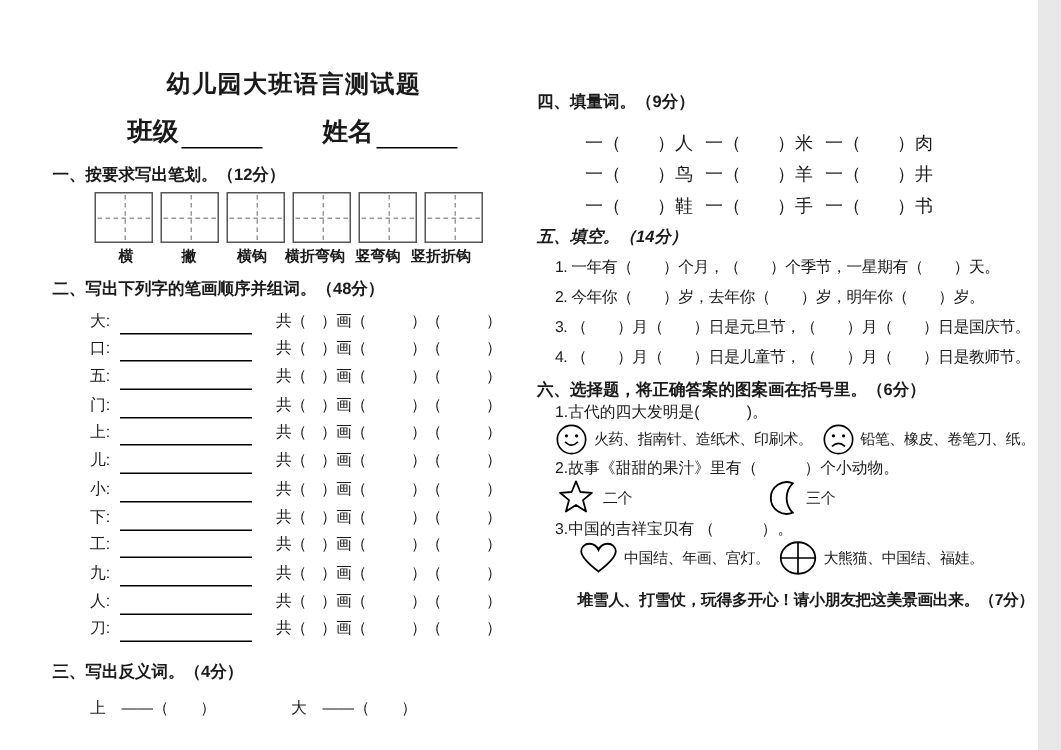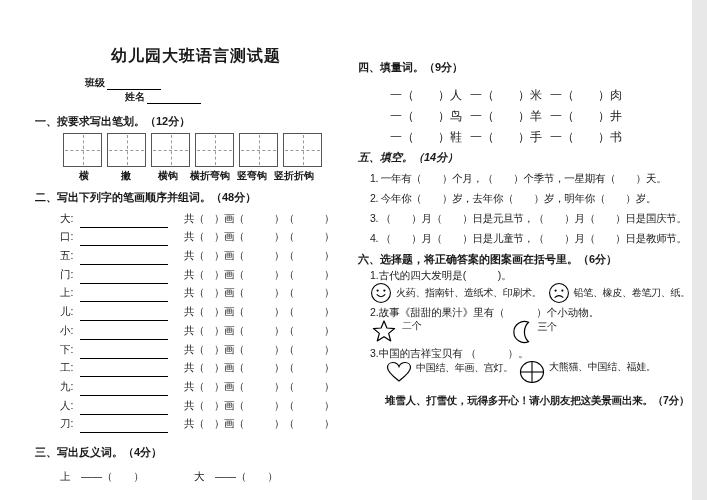--- a/index.html
+++ b/index.html
@@ -6,21 +6,21 @@
   .page {
     position:relative; width:692px; height:500px; background:#ffffff;
     font-family:"Liberation Sans", sans-serif; color:#1a1a1a; overflow:hidden;
   }
   .col { position:absolute; top:0; }
   .left-col  { left:35px;  width:322px; }
   .right-col { left:358px; width:345px; }
 
   .title { margin-top:46px; text-align:center; font-size:16px; font-weight:bold; letter-spacing:1px; }
 
-  .meta-line { display:flex; margin:9px 0 0 50px; font-size:10px; font-weight:bold; align-items:flex-start;flex-direction:column; }
+  .meta-line { display:flex; margin:9px 0 0 50px; font-size:17px; font-weight:bold; align-items:flex-start; }
   .meta-item { display:flex; align-items:flex-end; }
   .meta-item + .meta-item { margin-left:40px; }
   .blank-line { display:inline-block; width:54px; border-bottom:1.5px solid #000; height:12px; margin-left:2px; }
 
   .sec-heading { font-size:11px; font-weight:bold; }
   .s1-heading { margin-top:10px; }
 
   .grid-row { display:flex; margin:4px 0 0 28px; }
   .gbox { position:relative; width:37px; height:32px; border:1px solid #555; margin-right:5px; background:#fff; }
   .gbox::before { content:""; position:absolute; left:1px; right:1px; top:50%; border-top:1px dashed #999; }
@@ -47,21 +47,21 @@
   .s5-items { margin:3px 0 0 12px; font-size:10.5px; }
   .s5-items > div { height:20px; line-height:20px; white-space:nowrap; letter-spacing:-0.3px; }
 
   .s6-heading { margin-top:4px; }
   .q-line { margin:2px 0 0 12px; font-size:10.5px; height:12px; line-height:12px; }
   .opt-row { display:flex; align-items:center; margin:1px 0 0 12px; font-size:10px; }
   .opt-row .icon { flex:none; display:inline-flex; }
   .opt-row .opt-label { margin:0 6px 0 4px; white-space:nowrap; letter-spacing:-0.3px; }
   .q2-row .moon-group { margin-left:86px; }
   .q3-row .heart-group { margin-left:16px; }
-  .opt-group { display:flex; align-items:flex-start; }
+  .opt-group { display:flex; align-items:center; }
 
   .s7 { margin-top:6px; font-size:10.5px; font-weight:bold; }
   .s7-line { line-height:20px; white-space:nowrap; letter-spacing:-0.2px; }
   .s7-line2 { margin-left:27px; }
 
   svg { display:block; }
 </style>
 </head>
 <body>
 

